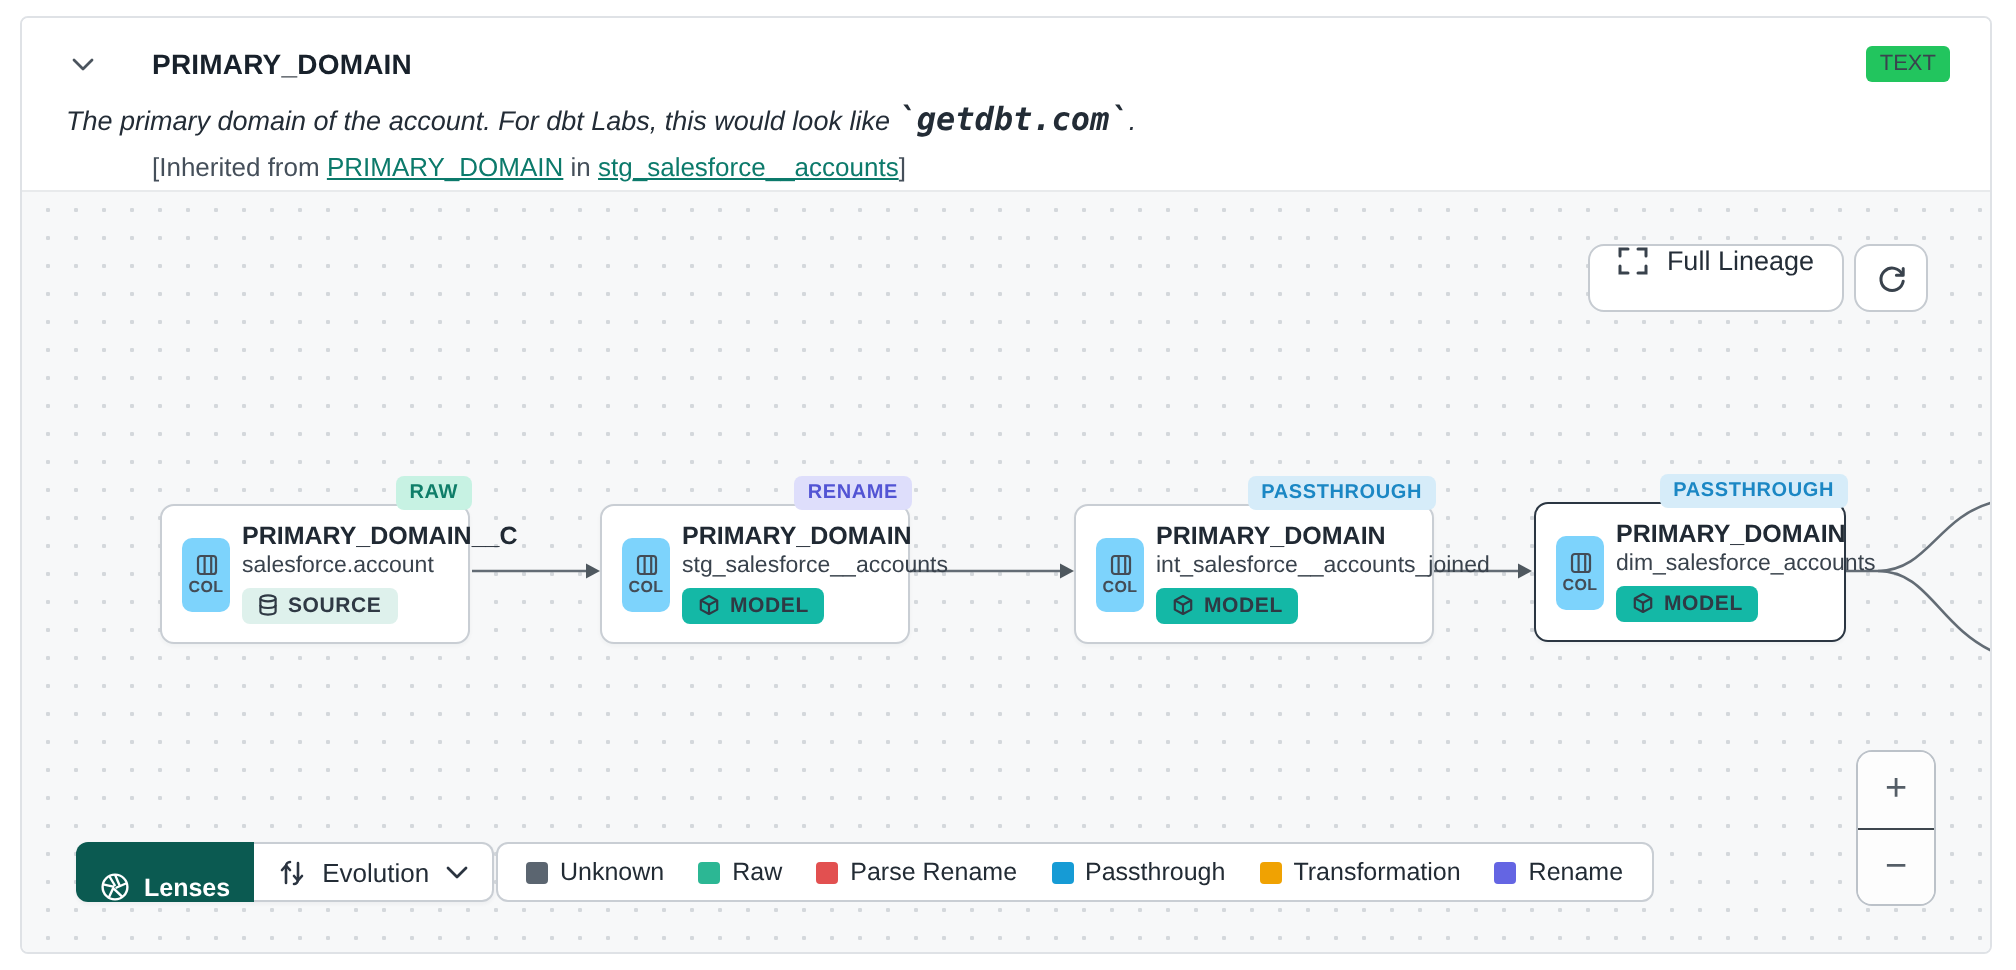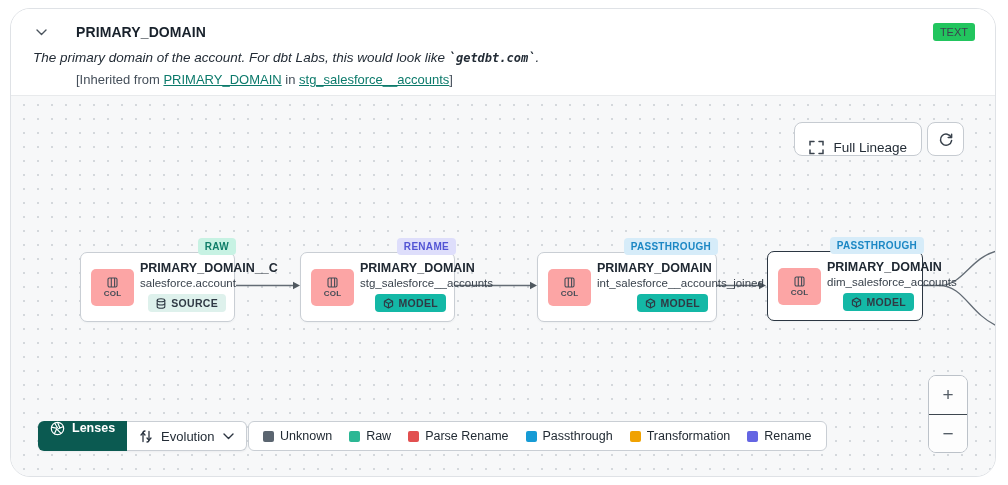--- a/index.html
+++ b/index.html
@@ -3,79 +3,79 @@
 <meta charset="utf-8">
 <style>
   * { box-sizing: border-box; }
   html,body { margin:0; padding:0; }
   body {
     width:1008px; height:485px; background:#fff; position:relative;
     font-family:"Liberation Sans", sans-serif; color:#1f2833; overflow:hidden;
   }
   .card {
     position:absolute; left:10px; top:8px; width:986px; height:469px;
-    border:1px solid #dfe2e6; border-radius:20px; overflow:hidden; background:#fff;
+    border:1px solid #dfe2e6; border-radius:4px; overflow:hidden; background:#fff;
   }
   
   .header { height:87px; padding:14px 20px 0 22px; background:#fff; border-bottom:1px solid #e8eaec; }
   .title-row { display:flex; align-items:center; }
   .chev-btn { width:16px; height:16px; display:flex; align-items:center; justify-content:center; cursor:pointer; color:#4b545e; }
   .hdr-title { font-size:14px; font-weight:700; color:#18212b; margin-left:27px; letter-spacing:.1px; }
   .text-badge { margin-left:auto; background:#22c55e; color:#3a434e; font-size:11px; font-weight:500; padding:3px 7px; border-radius:3px; }
   .desc { margin-top:9px; font-style:italic; font-size:13.5px; color:#232c36; }
-  .desc code { font-family:"DejaVu Sans Mono", monospace; font-weight:700; font-size:12px; }
+  .desc code { font-family:"DejaVu Sans Mono", monospace; font-weight:700; font-size:16px; }
   .inherited { margin-top:7px; font-size:13px; color:#454f5a;margin-left:43px; }
   .inherited a { color:#0c7a6b; text-decoration:underline; cursor:pointer; }
   
   .canvas {
     position:absolute; left:0; top:87px; right:0; bottom:0; background:#f7f8f9;
     background-image:radial-gradient(#d4d8dc 1px, rgba(0,0,0,0) 1.2px);
     background-size:14px 14px; background-position:6px 2px;
   }
   .edges { position:absolute; left:0; top:0; width:986px; height:382px; pointer-events:none; }
   
   .fl-btn {
     position:absolute; top:26px; right:73px; height:34px; padding:0 14px;
     background:#fff; border:1px solid #c6cbd1; border-radius:8px;
-    display:flex; align-items:flex-end; gap:9px; font-size:13.5px; color:#242d37; cursor:pointer;
+    display:flex; align-items:flex-start; gap:9px; font-size:13.5px; color:#242d37; cursor:pointer;
   }
   .icon-btn {
     position:absolute; background:#fff; border:1px solid #c6cbd1; border-radius:8px;
     display:flex; align-items:center; justify-content:center; color:#3c454f; cursor:pointer;
   }
   .refresh-btn { top:26px; right:31px; width:37px; height:34px; }
   
   .node {
     position:absolute; height:70px; background:#fff; border:1px solid #c9ced4; border-radius:7px;
     display:flex; align-items:center; padding:0 8px 0 10px; cursor:pointer;
     box-shadow:0 1px 2px rgba(30,40,50,.04);
   }
   .node.selected { border:1.6px solid #2b3642; }
   .evo-badge {
     position:absolute; top:-15px; right:-2px; font-size:10px; font-weight:600;
     padding:3px 7px; border-radius:4px; letter-spacing:.3px; white-space:nowrap;
   }
   .col-box {
-    width:43px; height:37px; background:#fca5a5; border-radius:5px; flex:none;
+    width:24px; height:37px; background:#7dd3fc; border-radius:5px; flex:none;
     display:flex; flex-direction:column; align-items:center; justify-content:center; gap:1px; color:#434c56;
   }
   .col-box .col-lbl { font-size:8px; font-weight:600; letter-spacing:.2px; }
-  .node-text { margin-left:6px; min-width:0;text-align:right; }
+  .node-text { margin-left:6px; min-width:0; }
   .node-title { font-size:12.5px; font-weight:600; color:#202933; white-space:nowrap; }
   .node-subtitle { font-size:11.5px; color:#39424c; margin:2px 0 5px; white-space:nowrap; }
   .res-badge {
     display:inline-flex; align-items:center; gap:5px; font-size:10.5px; font-weight:600;
     color:#2f3944; padding:3px 8px; border-radius:4px; letter-spacing:.3px;
   }
   .res-badge.source { background:#def1ec; }
   .res-badge.model { background:#14b8a6; }
   
   .lens-group { position:absolute; left:27px; top:325px; height:30px; display:flex; border-radius:6px; box-shadow:0 1px 2px rgba(30,40,50,.05); }
   .lenses-btn {
-    display:flex; align-items:flex-start; gap:7px; padding:0 12px; color:#fff;
+    display:flex; align-items:flex-end; gap:7px; padding:0 12px; color:#fff;
     font-size:12.5px; font-weight:600; border-radius:6px 0 0 6px; cursor:pointer;
   }
   .lens-select {
     display:flex; align-items:center; gap:8px; padding:0 12px; background:#fff;
     border:1px solid #c9ced4; border-left:none; border-radius:0 6px 6px 0;
     font-size:13px; color:#232c36; cursor:pointer;
   }
   .legend {
     position:absolute; left:237px; top:325px; height:30px; background:#fff;
     border:1px solid #c9ced4; border-radius:6px; display:flex; 

